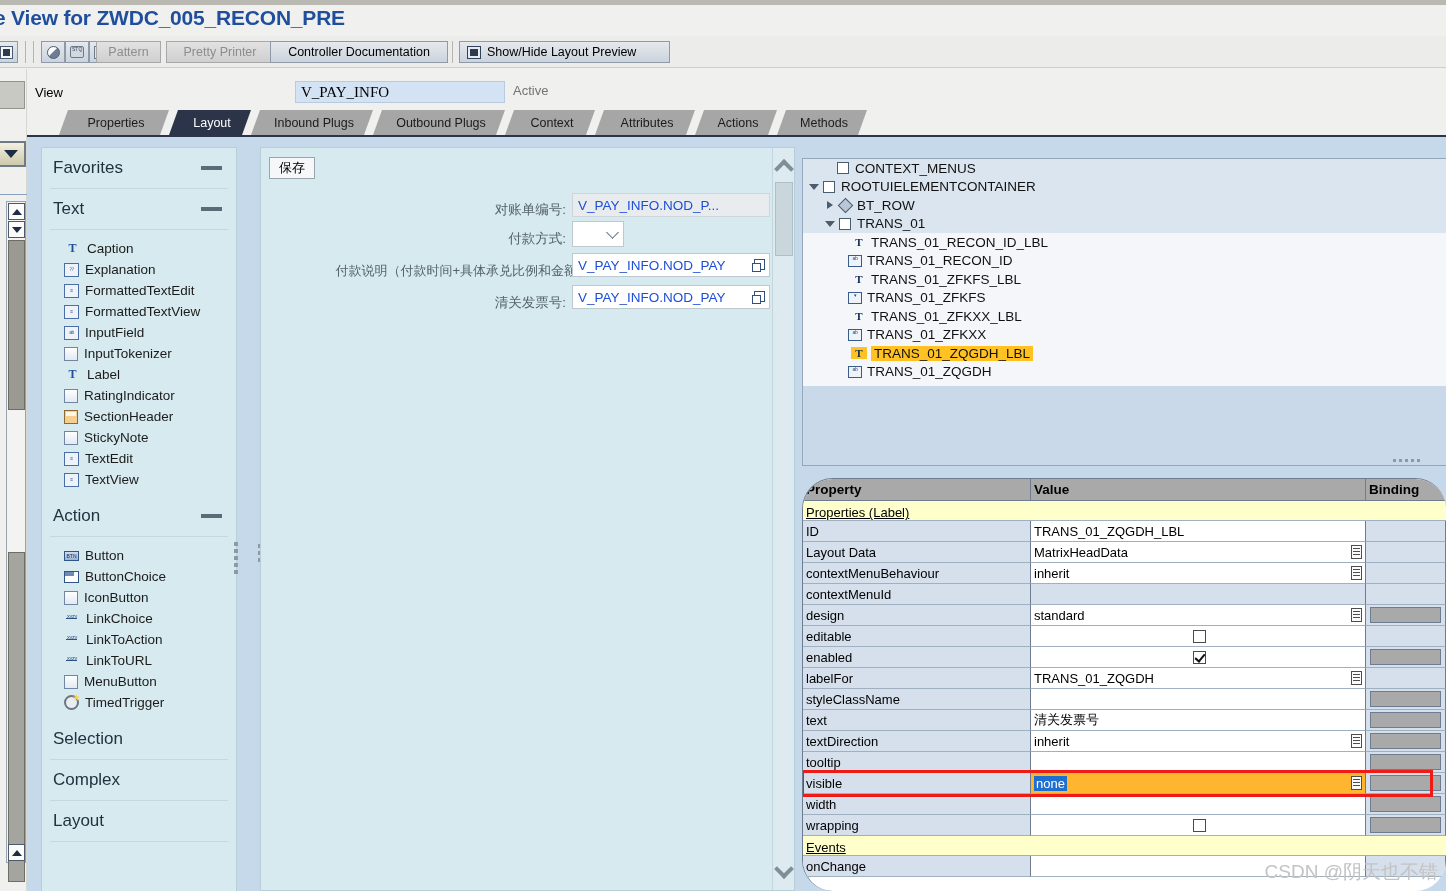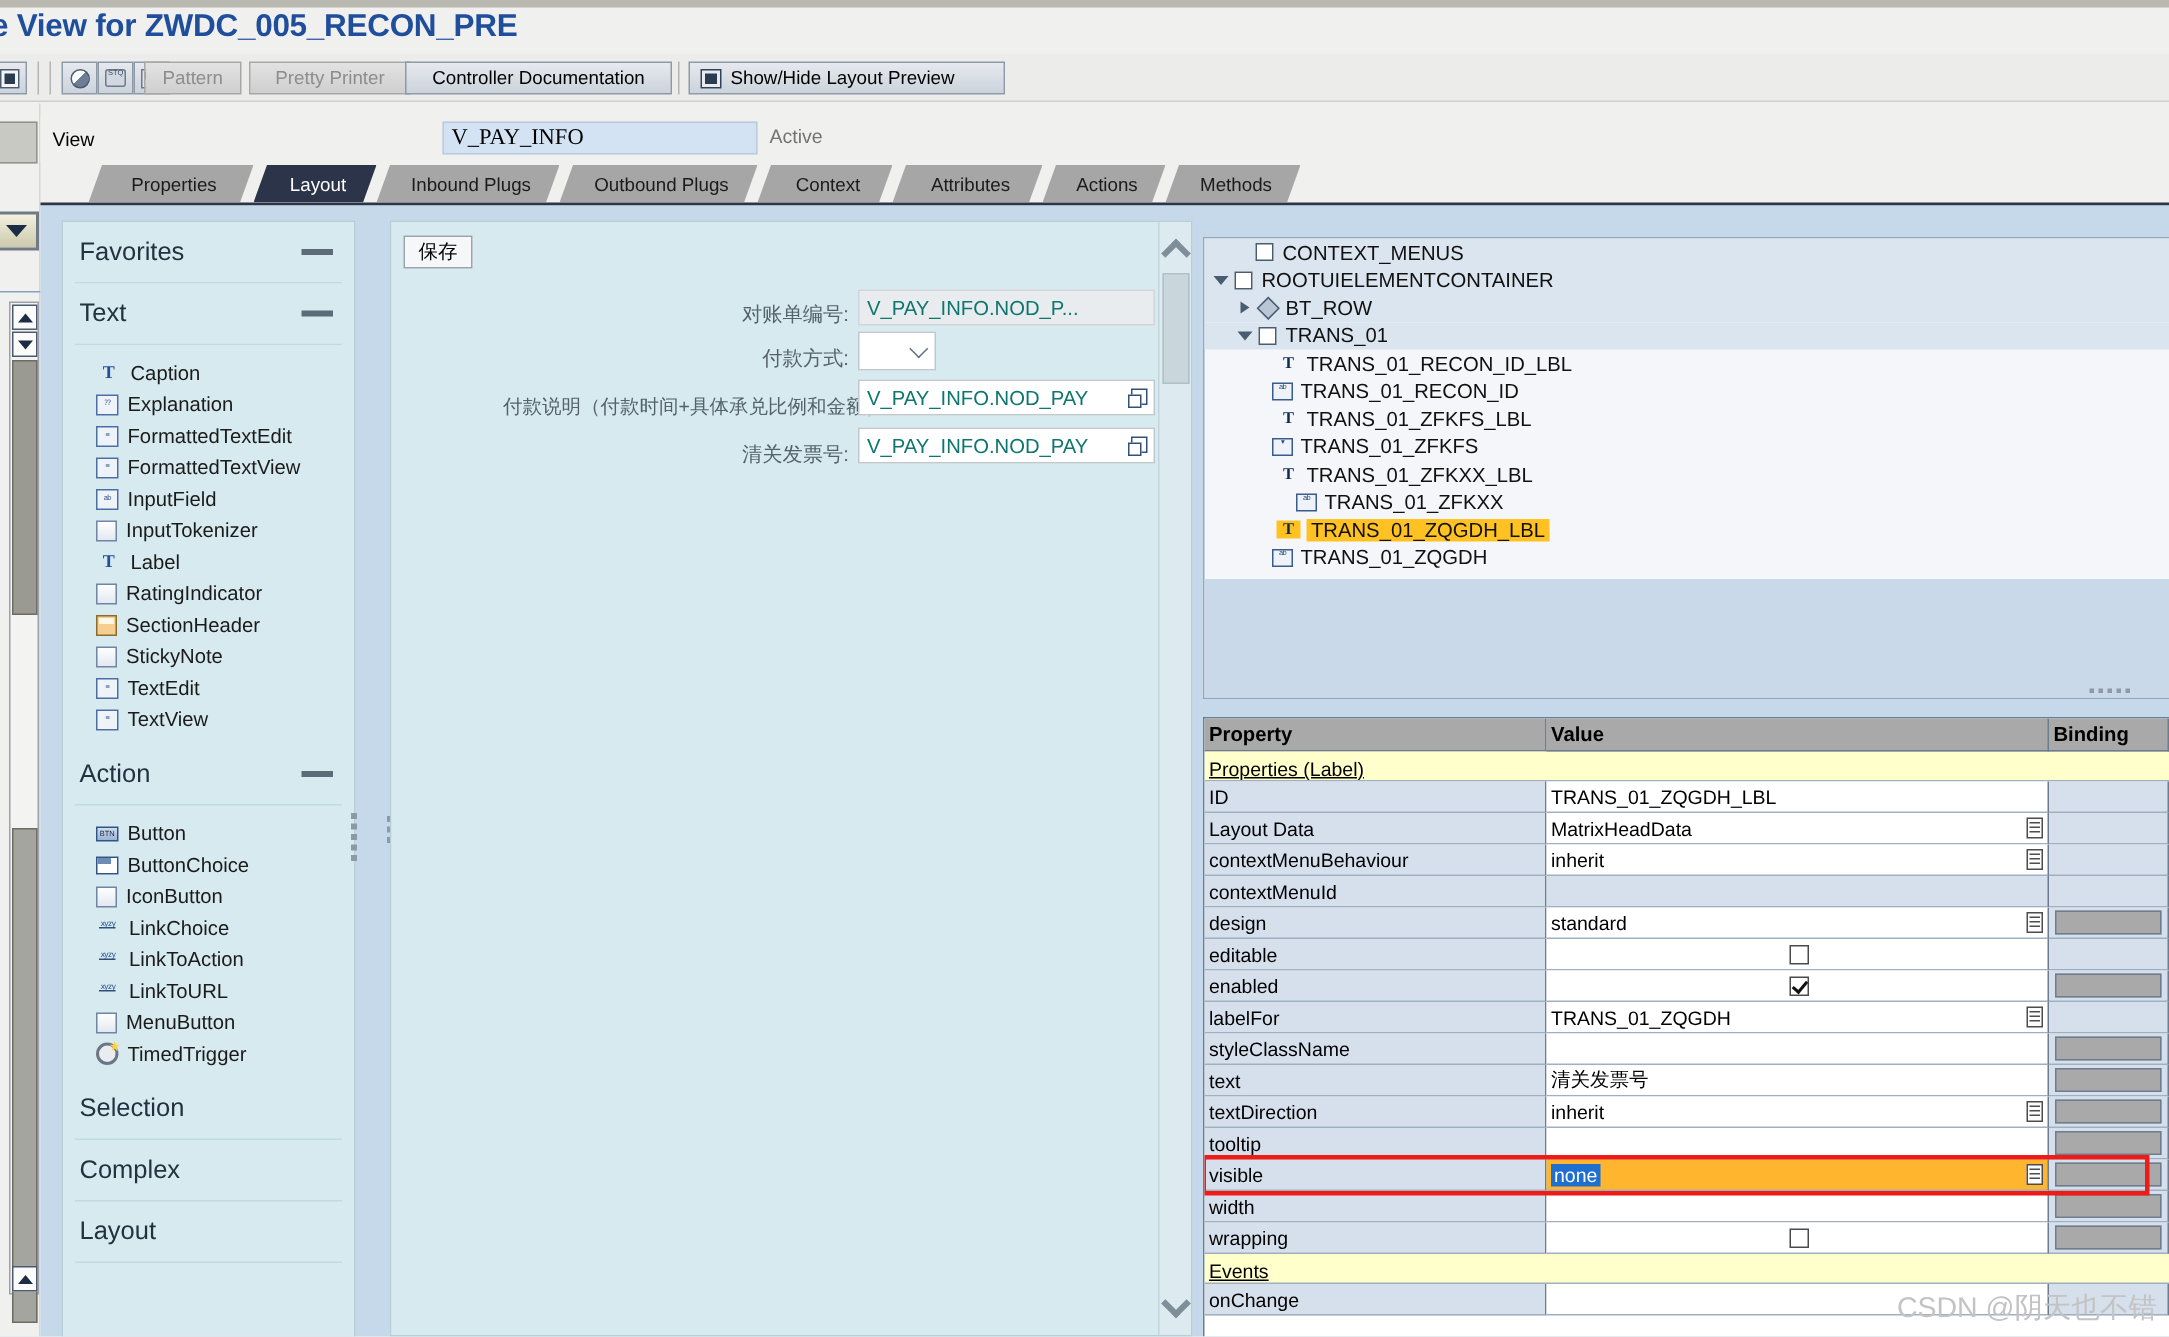--- a/index.html
+++ b/index.html
@@ -257,21 +257,21 @@
     display:flex; align-items:center; justify-content:center;
     font-size:13px; color:#000; padding:0 8px;
   }
   .form-label {
     position:absolute; right:0; text-align:right; font-size:13.5px; color:#55626b;
     white-space:nowrap;
   }
   .form-input {
     position:absolute; height:24px; border:1px solid #bfc8cf; background:#fff;
     display:flex; align-items:center; padding:0 5px;
-    font-size:13.5px; color:#0f766e; font-family:"Liberation Sans",sans-serif;
+    font-size:13.5px; color:#1d4ed8; font-family:"Liberation Sans",sans-serif;
     white-space:nowrap; overflow:hidden;
   }
   .form-input.readonly { background:#e9ecef; border-color:#cfd5da; }
   .form-input .bindico {
     position:absolute; right:4px; top:5px; width:11px; height:11px;
     border:1px solid #33507a; background:#fff;
   }
   .form-input .bindico:after{
     content:""; position:absolute; left:-3px; top:3px; width:7px; height:7px;
     border:1px solid #33507a; background:#fff;
@@ -338,21 +338,21 @@
   }
   .tree-dots {
     position:absolute; right:26px; bottom:3px; display:flex; gap:3px;
   }
   .tree-dots i { width:3px;height:3px;background:#8d9aa3;display:block; }
 
   
   .proptable {
     position:absolute; left:802px; top:478px; width:644px; height:413px;
     border-left:1px solid #6d7d8f; border-top:1px solid #6d7d8f;
-    overflow:hidden; background:#fff;
+    overflow:hidden; background:#fff;border-radius:31px;
   }
   .pt-row { display:flex; height:21px; align-items:stretch; }
   .pt-head { height:22px; }
   .pt-c1 { width:228px; flex:none; border-right:1px solid #6d7d8f; border-bottom:1px solid #9fb0c0;
            display:flex; align-items:center; padding-left:3px; font-size:13px; background:#d6e0ec; }
   .pt-c2 { flex:1; border-right:1px solid #6d7d8f; border-bottom:1px solid #9fb0c0;
            display:flex; align-items:center; padding-left:3px; font-size:13px; background:#fff; position:relative; }
   .pt-c3 { width:80px; flex:none; border-bottom:1px solid #9fb0c0; border-right:1px solid #6d7d8f;
            background:#d6e0ec; position:relative; }
   .pt-head .pt-c1, .pt-head .pt-c2, .pt-head .pt-c3 {
@@ -733,21 +733,21 @@
           <span class="t-inp">▾</span>
         </span>
       <span class="lbltext">TRANS_01_ZFKFS</span>
     </div>
     <div class="tree-row" style="padding-left:48px;">
       <span class="t-ico">
           <span class="t-T">T</span>
         </span>
       <span class="lbltext">TRANS_01_ZFKXX_LBL</span>
     </div>
-    <div class="tree-row" style="padding-left:60px;">
+    <div class="tree-row" style="padding-left:44px;">
       <span class="t-ico">
           <span class="t-inp">ab</span>
         </span>
       <span class="lbltext">TRANS_01_ZFKXX</span>
     </div>
     <div class="tree-row sel" style="padding-left:48px;">
       <span class="t-ico" style="background:#ffc222;">
           <span class="t-T">T</span>
         </span>
       <span class="lbltext">TRANS_01_ZQGDH_LBL</span>

